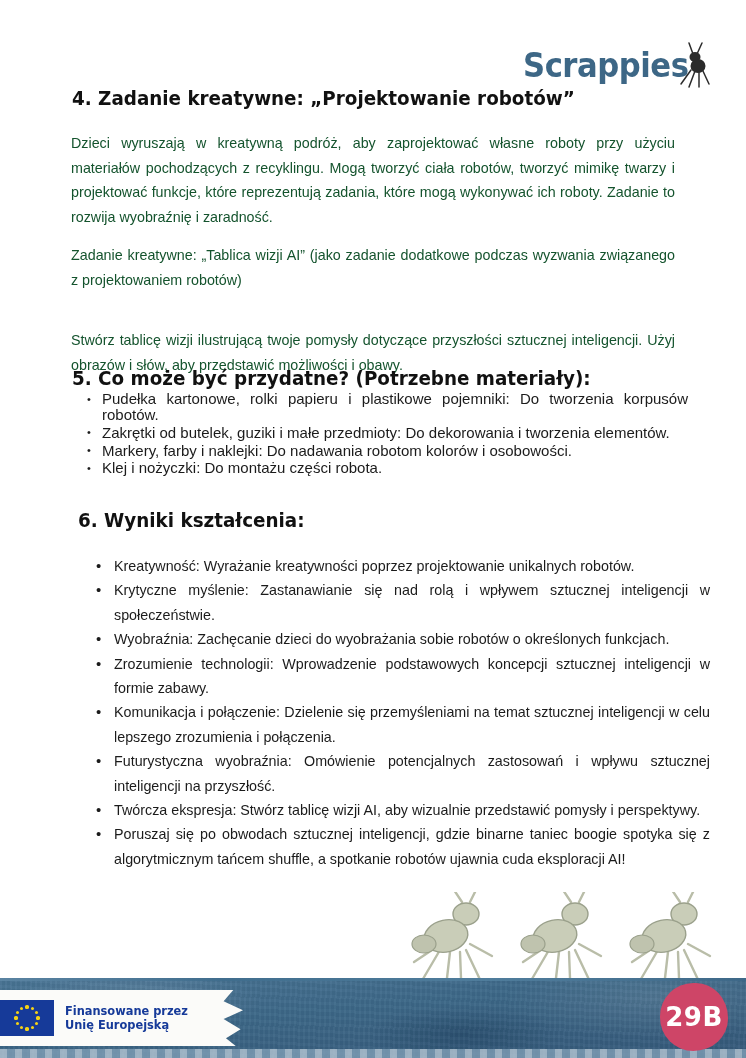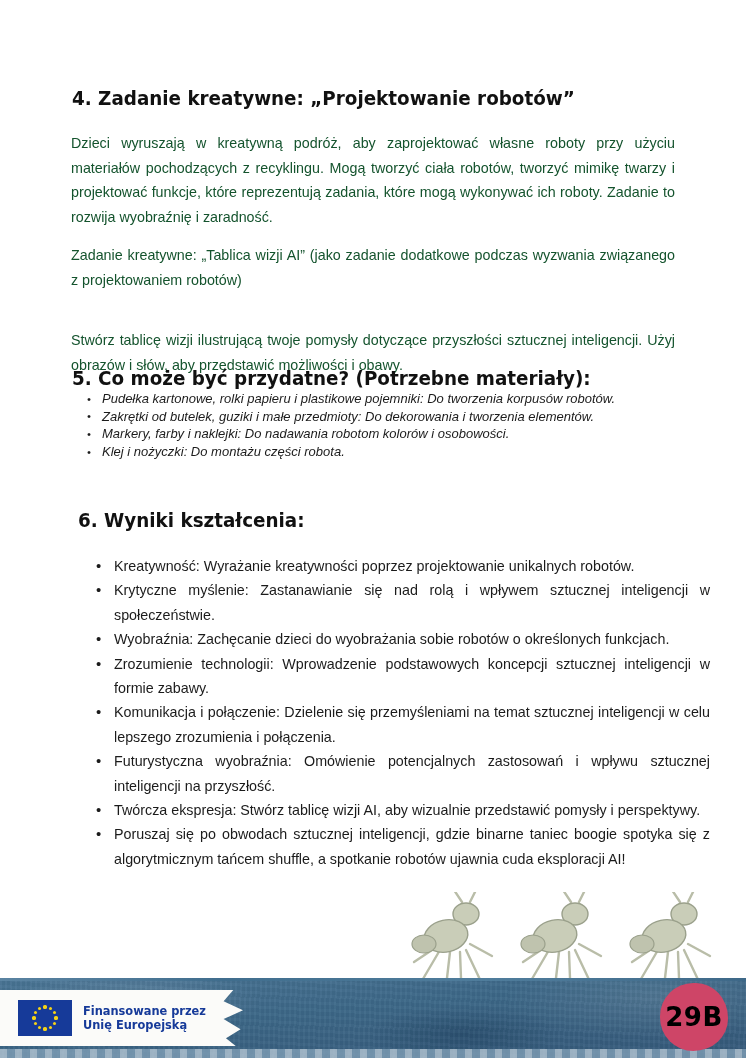--- a/index.html
+++ b/index.html
@@ -80,25 +80,24 @@
 
   
   ul.list-small {
     position: absolute;
     left: 78px;
     top: 391px;
     width: 586px;
     margin: 0;
     padding: 0 0 0 24px;
     list-style: none;
-    font-size: 13px;
+    font-size: 15px;
     line-height: 16.2px;
     color: #1b1b1b;
     text-align: justify;
-    font-style: italic;
   }
   ul.list-small > li {
     position: relative;
     margin: 0 0 1.5px 0;
   }
   ul.list-small > li::before {
     content: "\2022";
     position: absolute;
     left: -15px;
     top: -0.5px;
@@ -183,21 +182,21 @@
   .eu-badge {
     position: absolute;
     left: 0;
     top: 12px;
     width: 243px;
     height: 56px;
     background: #fbfbf9;
     clip-path: polygon(0 0, 96% 0, 92% 20%, 100% 36%, 92% 52%, 99% 70%, 93% 86%, 97% 100%, 0 100%);
     display: flex;
     align-items: center;
-    padding-left: 18px;
+    padding-left: 0;
     box-sizing: border-box;
   }
   .eu-flag {
     width: 54px;
     height: 36px;
     background: #163a99;
     position: relative;
     flex: 0 0 auto;
   }
   .eu-star {
@@ -227,39 +226,54 @@
     border-radius: 50% 48% 52% 50% / 50% 52% 48% 50%;
     background: #ce4567;
     display: flex;
     align-items: center;
     justify-content: center;
   }
   .page-badge span {
     font-family: "DejaVu Sans", sans-serif;
     font-size: 26px;
     font-weight: 700;
-    color: #000000;
+    color: #ffffff;
     letter-spacing: 0.5px;
   }
 
   
   .robot {
     position: absolute;
     width: 92px;
     height: 118px;
   }
   #robot1 { left: 404px; bottom: 48px; }
   #robot2 { left: 513px; bottom: 48px; }
   #robot3 { left: 622px; bottom: 48px; }
 </style>
 </head>
 <body>
 
 <div class="page">
 
+  <div class="logo">
+    <div class="logo-word">Scrappies</div>
+    <svg class="logo-bug" viewBox="0 0 34 48">
+      <g stroke="#2b2b2b" stroke-width="1.5" fill="none" stroke-linecap="round">
+        <path d="M16 14 L12 3"></path>
+        <path d="M20 14 L25 3"></path>
+        <path d="M14 30 L4 44"></path>
+        <path d="M18 31 L12 47"></path>
+        <path d="M22 31 L22 47"></path>
+        <path d="M25 29 L32 44"></path>
+      </g>
+      <ellipse cx="18" cy="17" rx="5.5" ry="5" fill="#2b2b2b"></ellipse>
+      <ellipse cx="21" cy="26" rx="7.5" ry="7" fill="#2b2b2b"></ellipse>
+    </svg>
+  </div>
 
   <div class="h-main" id="h4">4. Zadanie kreatywne: „Projektowanie robotów”</div>
   <div class="para" id="p1">Dzieci wyruszają w kreatywną podróż, aby zaprojektować własne roboty przy użyciu materiałów pochodzących z recyklingu. Mogą tworzyć ciała robotów, tworzyć mimikę twarzy i projektować funkcje, które reprezentują zadania, które mogą wykonywać ich roboty. Zadanie to rozwija wyobraźnię i zaradność.</div>
   <div class="para" id="p2">Zadanie kreatywne: „Tablica wizji AI” (jako zadanie dodatkowe podczas wyzwania związanego z projektowaniem robotów)</div>
   <div class="para" id="p3">Stwórz tablicę wizji ilustrującą twoje pomysły dotyczące przyszłości sztucznej inteligencji. Użyj obrazów i słów, aby przedstawić możliwości i obawy.</div>
 
   <div class="h-main" id="h5">5. Co może być przydatne? (Potrzebne materiały):</div>
   <ul class="list-small">
     <li>Pudełka kartonowe, rolki papieru i plastikowe pojemniki: Do tworzenia korpusów robotów.</li>
     <li>Zakrętki od butelek, guziki i małe przedmioty: Do dekorowania i tworzenia elementów.</li>

